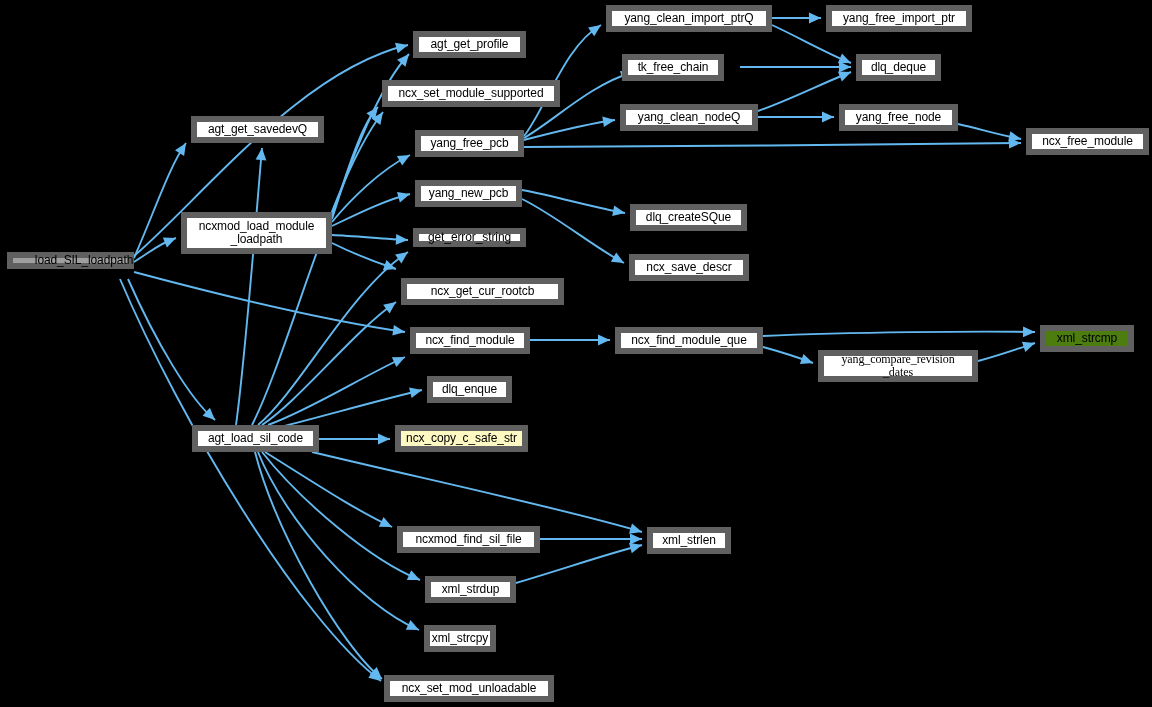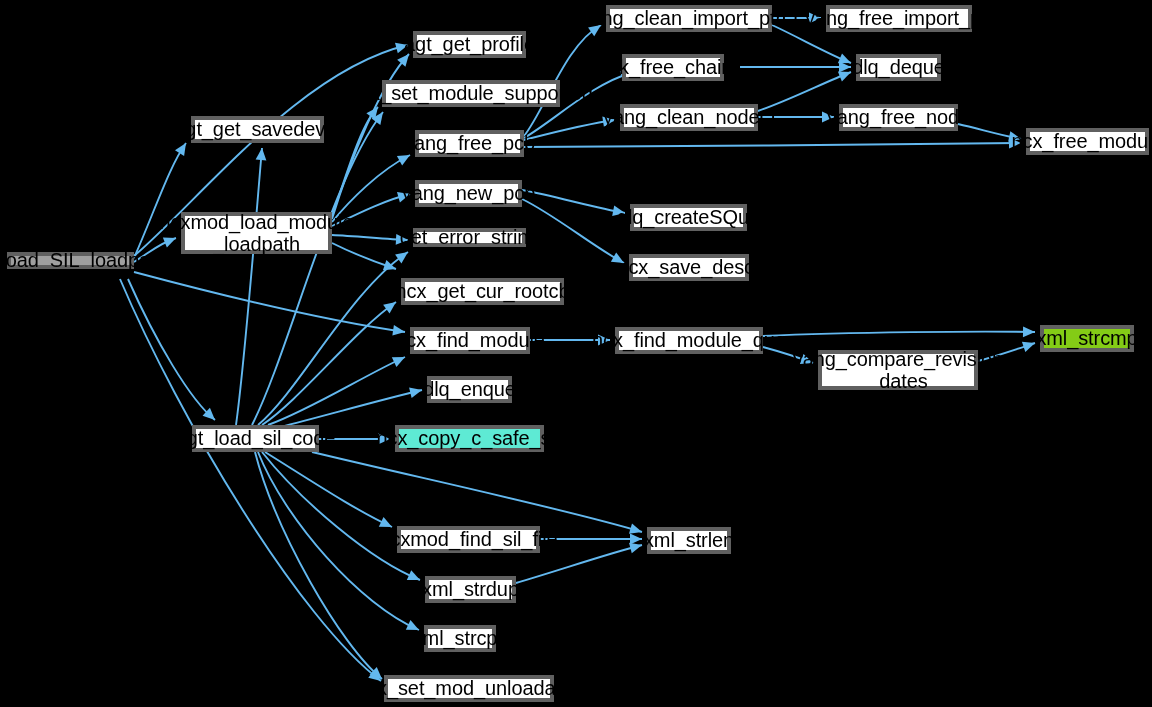--- a/index.html
+++ b/index.html
@@ -20,24 +20,24 @@
   #graph-svg {
     position: absolute;
     left: 0;
     top: 0;
     width: 1152px;
     height: 707px;
   }
   .node-box {
     position: absolute;
     box-sizing: border-box;
-    border: 4px solid #15803d;
+    border: 6px solid #15803d;
     background: #ffffff;
     color: #000000;
-    font-size: 20px;
+    font-size: 12px;
     line-height: 1.12;
     display: flex;
     align-items: center;
     justify-content: center;
     text-align: center;
     white-space: pre-line;
     letter-spacing: -0.1px;
     z-index: 5;
   }
   .node-box.root {
@@ -151,33 +151,33 @@
 _loadpath</div>
     <div class="node-box" title="agt_load_sil_code" style="left: 192px; top: 425px; width: 127px; height: 27px; background: rgb(255, 255, 255); border-color: rgb(96, 96, 96);">agt_load_sil_code</div>
     <div class="node-box" title="agt_get_profile" style="left: 413px; top: 31px; width: 113px; height: 27px; background: rgb(255, 255, 255); border-color: rgb(96, 96, 96);">agt_get_profile</div>
     <div class="node-box" title="ncx_set_module_supported" style="left: 382px; top: 80px; width: 178px; height: 27px; background: rgb(255, 255, 255); border-color: rgb(96, 96, 96);">ncx_set_module_supported</div>
     <div class="node-box" title="yang_free_pcb" style="left: 415px; top: 130px; width: 109px; height: 27px; background: rgb(255, 255, 255); border-color: rgb(96, 96, 96);">yang_free_pcb</div>
     <div class="node-box" title="yang_new_pcb" style="left: 415px; top: 180px; width: 107px; height: 27px; background: rgb(255, 255, 255); border-color: rgb(96, 96, 96);">yang_new_pcb</div>
     <div class="node-box" title="get_error_string" style="left: 413px; top: 228px; width: 113px; height: 19px; background: rgb(255, 255, 255); border-color: rgb(96, 96, 96);">get_error_string</div>
     <div class="node-box" title="ncx_get_cur_rootcb" style="left: 401px; top: 278px; width: 163px; height: 27px; background: rgb(255, 255, 255); border-color: rgb(96, 96, 96);">ncx_get_cur_rootcb</div>
     <div class="node-box" title="ncx_find_module" style="left: 410px; top: 327px; width: 120px; height: 27px; background: rgb(255, 255, 255); border-color: rgb(96, 96, 96);">ncx_find_module</div>
     <div class="node-box" title="dlq_enque" style="left: 427px; top: 376px; width: 85px; height: 27px; background: rgb(255, 255, 255); border-color: rgb(96, 96, 96);">dlq_enque</div>
-    <div class="node-box" title="ncx_copy_c_safe_str" style="left: 395px; top: 425px; width: 149px; height: 27px; background: #5eead4; border-color: rgb(96, 96, 96);">ncx_copy_c_safe_str</div>
+    <div class="node-box" title="ncx_copy_c_safe_str" style="left: 395px; top: 425px; width: 133px; height: 27px; background: #fef9c3; border-color: rgb(96, 96, 96);">ncx_copy_c_safe_str</div>
     <div class="node-box" title="ncxmod_find_sil_file" style="left: 397px; top: 526px; width: 143px; height: 27px; background: rgb(255, 255, 255); border-color: rgb(96, 96, 96);">ncxmod_find_sil_file</div>
     <div class="node-box" title="xml_strdup" style="left: 425px; top: 576px; width: 91px; height: 27px; background: rgb(255, 255, 255); border-color: rgb(96, 96, 96);">xml_strdup</div>
     <div class="node-box" title="xml_strcpy" style="left: 424px; top: 625px; width: 72px; height: 27px; background: rgb(255, 255, 255); border-color: rgb(96, 96, 96);">xml_strcpy</div>
     <div class="node-box" title="ncx_set_mod_unloadable" style="left: 384px; top: 675px; width: 170px; height: 27px; background: rgb(255, 255, 255); border-color: rgb(96, 96, 96);">ncx_set_mod_unloadable</div>
     <div class="node-box" title="yang_clean_import_ptrQ" style="left: 606px; top: 5px; width: 166px; height: 27px; background: rgb(255, 255, 255); border-color: rgb(96, 96, 96);">yang_clean_import_ptrQ</div>
     <div class="node-box" title="tk_free_chain" style="left: 622px; top: 54px; width: 102px; height: 27px; background: rgb(255, 255, 255); border-color: rgb(96, 96, 96);">tk_free_chain</div>
     <div class="node-box" title="yang_clean_nodeQ" style="left: 620px; top: 104px; width: 138px; height: 27px; background: rgb(255, 255, 255); border-color: rgb(96, 96, 96);">yang_clean_nodeQ</div>
     <div class="node-box" title="dlq_createSQue" style="left: 630px; top: 204px; width: 117px; height: 27px; background: rgb(255, 255, 255); border-color: rgb(96, 96, 96);">dlq_createSQue</div>
     <div class="node-box" title="ncx_save_descr" style="left: 629px; top: 254px; width: 120px; height: 27px; background: rgb(255, 255, 255); border-color: rgb(96, 96, 96);">ncx_save_descr</div>
     <div class="node-box" title="ncx_find_module_que" style="left: 615px; top: 327px; width: 148px; height: 27px; background: rgb(255, 255, 255); border-color: rgb(96, 96, 96);">ncx_find_module_que</div>
     <div class="node-box" title="xml_strlen" style="left: 647px; top: 527px; width: 84px; height: 27px; background: rgb(255, 255, 255); border-color: rgb(96, 96, 96);">xml_strlen</div>
     <div class="node-box" title="yang_free_import_ptr" style="left: 826px; top: 5px; width: 146px; height: 27px; background: rgb(255, 255, 255); border-color: rgb(96, 96, 96);">yang_free_import_ptr</div>
     <div class="node-box" title="dlq_deque" style="left: 856px; top: 54px; width: 85px; height: 27px; background: rgb(255, 255, 255); border-color: rgb(96, 96, 96);">dlq_deque</div>
     <div class="node-box" title="yang_free_node" style="left: 839px; top: 104px; width: 119px; height: 27px; background: rgb(255, 255, 255); border-color: rgb(96, 96, 96);">yang_free_node</div>
     <div class="node-box" title="yang_compare_revision
-_dates" style="left: 818px; top: 350px; width: 160px; height: 40px; background: rgb(255, 255, 255); border-color: rgb(96, 96, 96);">yang_compare_revision
+_dates" style="left: 818px; top: 350px; width: 160px; height: 32px; background: rgb(255, 255, 255); border-color: rgb(96, 96, 96); font-family: Liberation Serif, serif;">yang_compare_revision
 _dates</div>
     <div class="node-box" title="ncx_free_module" style="left: 1026px; top: 128px; width: 123px; height: 27px; background: rgb(255, 255, 255); border-color: rgb(96, 96, 96);">ncx_free_module</div>
-    <div class="node-box" title="xml_strcmp" style="left: 1040px; top: 325px; width: 94px; height: 27px; background: #84cc16; border-color: rgb(96, 96, 96);">xml_strcmp</div>
+    <div class="node-box" title="xml_strcmp" style="left: 1040px; top: 325px; width: 94px; height: 27px; background: #4d7c0f; border-color: rgb(96, 96, 96);">xml_strcmp</div>
   </div>
 
 </body></html>

